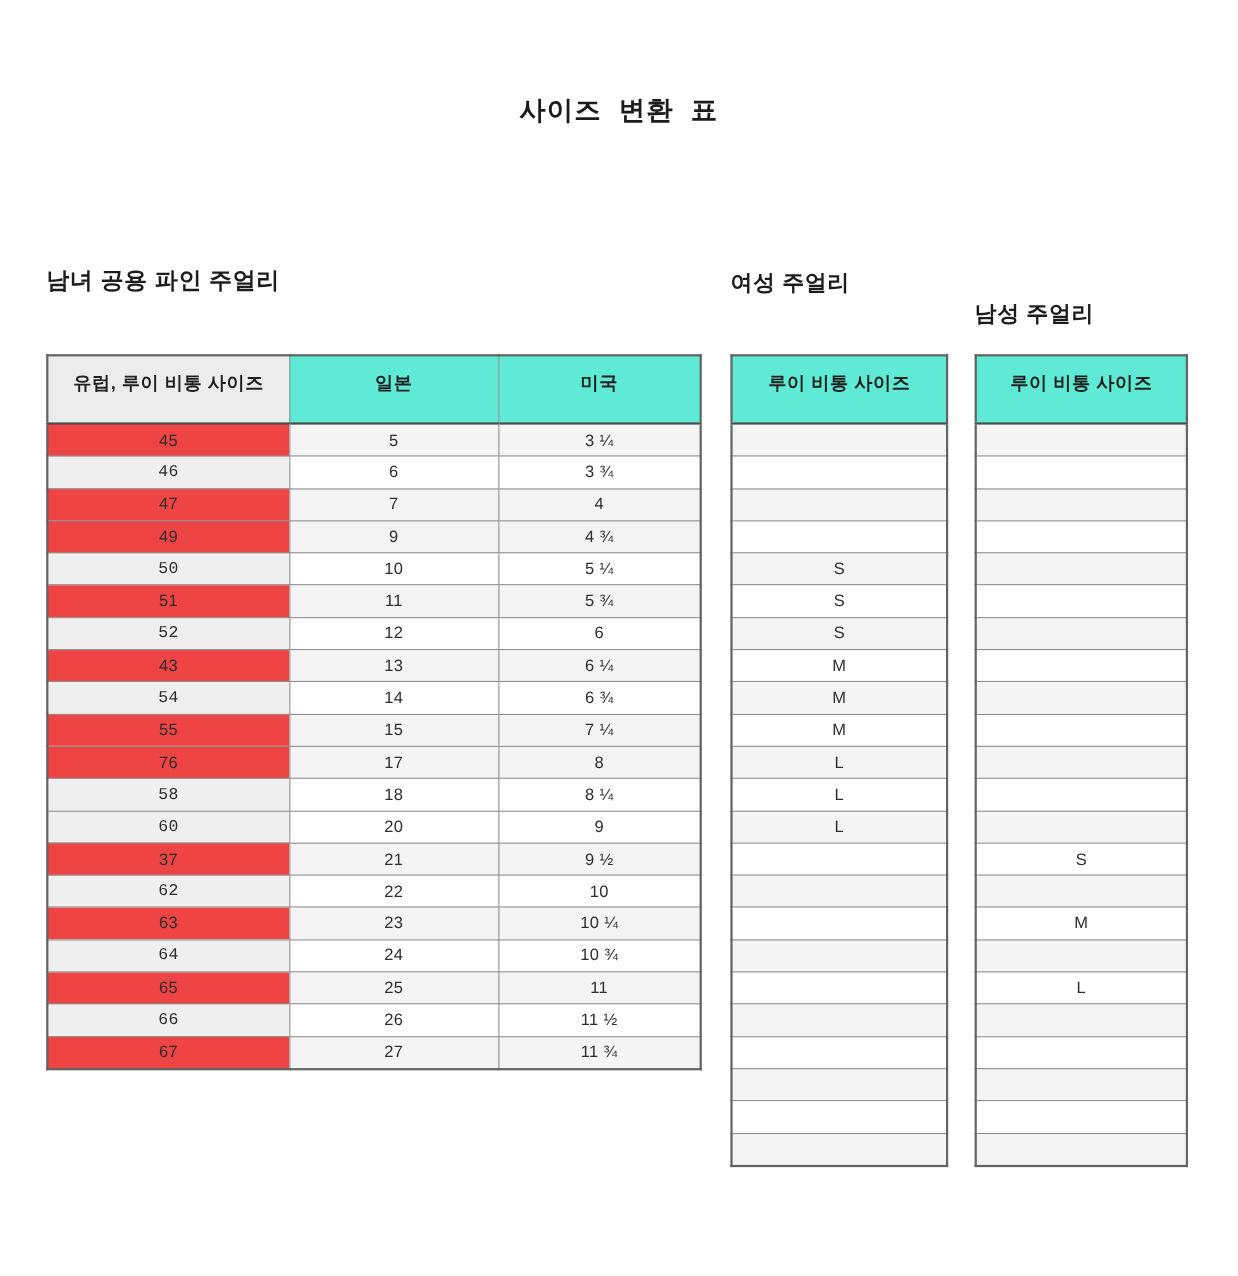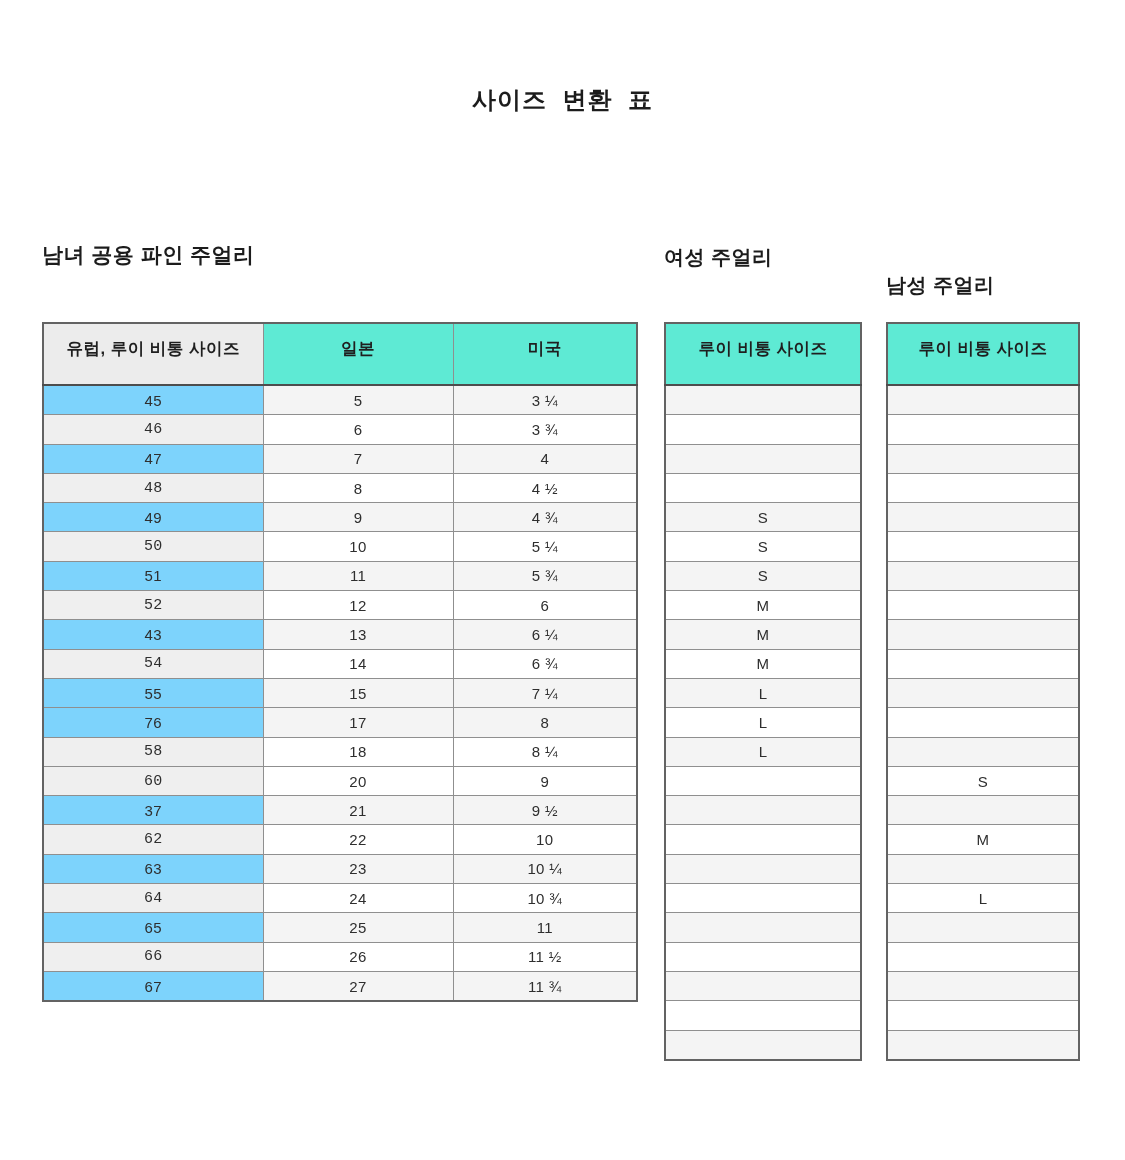--- a/index.html
+++ b/index.html
@@ -69,21 +69,21 @@
     height: 28.3px;
     padding: 0 4px;
     text-align: center;
     vertical-align: middle;
     font-size: 15px;
     color: #2e2e2e;
     border: 1.5px solid #8f8f8f;
     letter-spacing: 0.3px;
   }
   
-  tr.row-odd  td.col-eu    { background: #7dd3fc; text-align: center; }
+  tr.row-odd  td.col-eu    { background: #ef4444; text-align: center; }
   tr.row-even td.col-eu    { background: #efefef; font-family: Liberation Mono, monospace; }
   tr.row-odd  td.col-plain { background: #f4f4f4; }
   tr.row-even td.col-plain { background: #ffffff; }
 
   .col-eu-w { width: 220px; }
   .col-jp-w { width: 190px; }
   .col-us-w { width: 184px; }
 </style>
 </head>
 <body>
@@ -118,25 +118,20 @@
         <tr class="row-even">
           <td class="col-eu">46</td>
           <td class="col-plain">6</td>
           <td class="col-plain">3 ¾</td>
         </tr>
         <tr class="row-odd">
           <td class="col-eu">47</td>
           <td class="col-plain">7</td>
           <td class="col-plain">4</td>
         </tr>
-        <tr class="row-even">
-          <td class="col-eu">48</td>
-          <td class="col-plain">8</td>
-          <td class="col-plain">4 ½</td>
-        </tr>
         <tr class="row-odd">
           <td class="col-eu">49</td>
           <td class="col-plain">9</td>
           <td class="col-plain">4 ¾</td>
         </tr>
         <tr class="row-even">
           <td class="col-eu">50</td>
           <td class="col-plain">10</td>
           <td class="col-plain">5 ¼</td>
         </tr>

